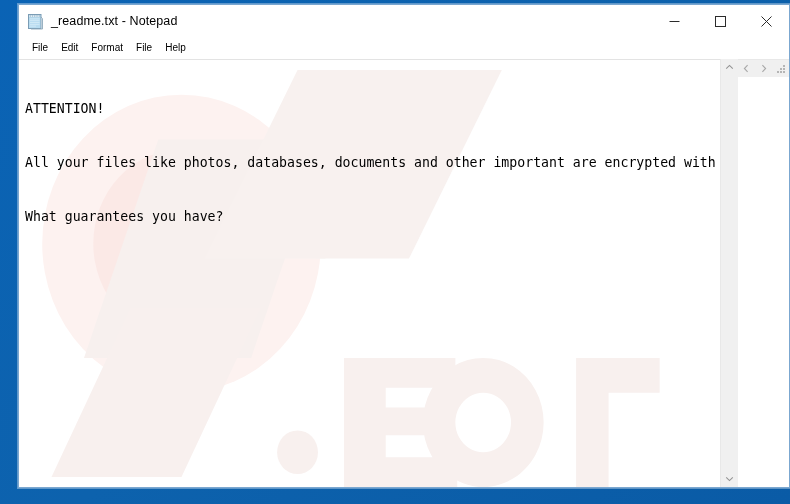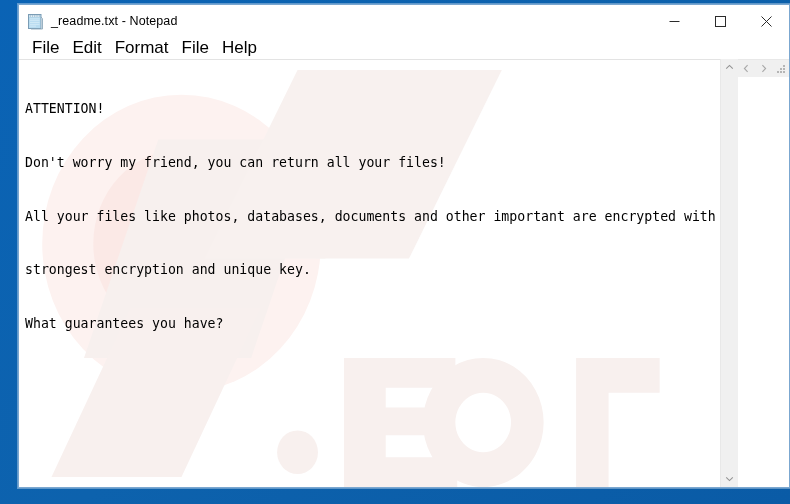--- a/index.html
+++ b/index.html
@@ -81,21 +81,21 @@
   #menu-bar {
     height: 21px;
     background: #ffffff;
     display: flex;
     align-items: center;
     padding-left: 7px;
     flex: 0 0 auto;
     border-bottom: 1px solid #ffffff;
   }
   .menu-item {
-    font-size: 17px;
+    font-size: 10px;
     color: #000000;
     padding: 1px 7px 2px 6px;
     font-family: "Liberation Sans", sans-serif;
     white-space: nowrap;
     line-height: 15px;
   }
 
   
   #body-area {
     flex: 1 1 auto;
@@ -259,23 +259,21 @@
               <path d="M120 250 L260 250 L175 420 L35 420 Z"></path>
               <circle cx="300" cy="395" r="22"></circle>
               <path d="M350 300 L470 300 L470 330 L395 330 L395 350 L460 350 L460 378 L395 378 L395 400 L472 400 L472 430 L350 430 Z"></path>
               <path d="M500 300 a65 65 0 1 0 0.1 0 z M500 335 a30 30 0 1 1 -0.1 0 z"></path>
               <path d="M600 300 L690 300 L690 335 L635 335 L635 430 L600 430 Z"></path>
             </g>
           </svg>
 
           <div id="text-content">
             <span class="ln">ATTENTION!</span>
-            <span class="ln">Don't worry my friend, you can return all your files!</span>
             <span class="ln">All your files like photos, databases, documents and other important are encrypted with</span>
-            <span class="ln">strongest encryption and unique key.</span>
             <span class="ln">What guarantees you have?</span>
             
             
             
             
             
             
             
             
             

